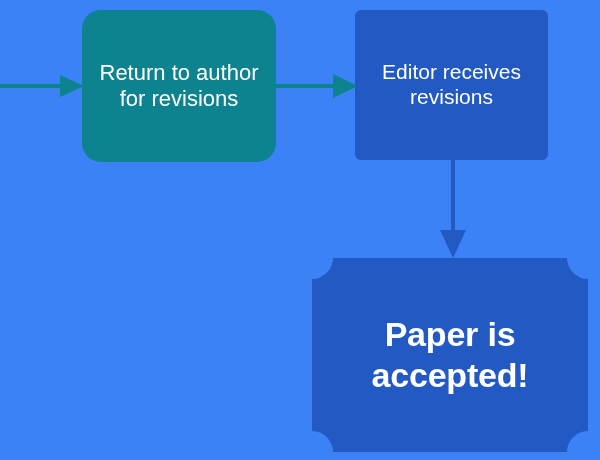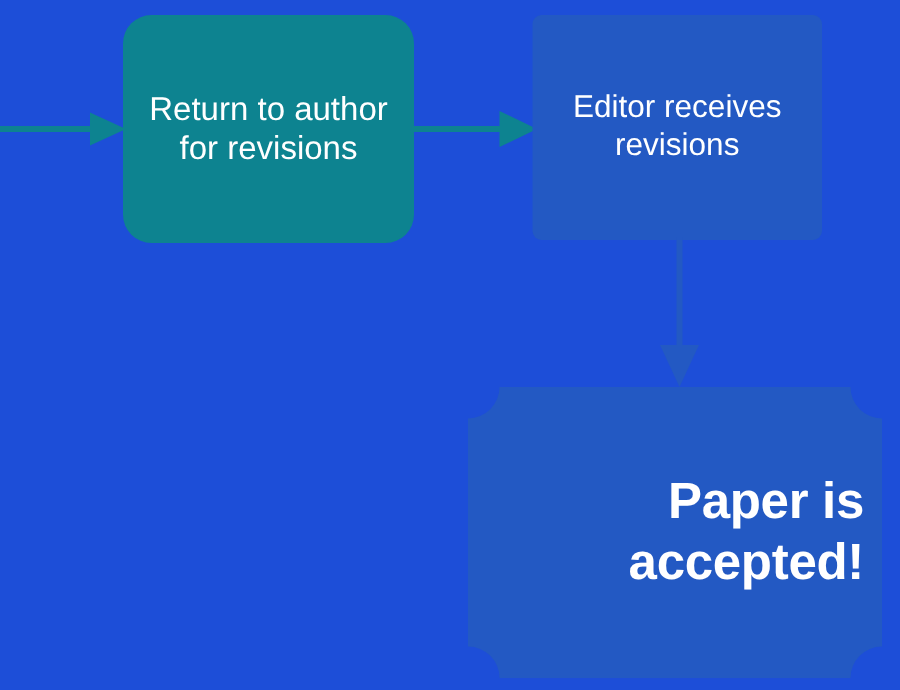--- a/index.html
+++ b/index.html
@@ -4,21 +4,21 @@
 <style>
   html, body {
     margin: 0;
     padding: 0;
     background: #ffffff;
   }
   #canvas {
     position: relative;
     width: 600px;
     height: 460px;
-    background: #1d4ed8;
+    background: #3b82f6;
     overflow: hidden;
     font-family: "Liberation Sans", sans-serif;
   }
   .node {
     position: absolute;
     box-sizing: border-box;
     display: flex;
     align-items: center;
     justify-content: center;
     text-align: center;
@@ -65,21 +65,20 @@
   #node-accepted .notch-svg {
     position: absolute;
     left: 0;
     top: 0;
     width: 100%;
     height: 100%;
   }
   #node-accepted .node-label {
     position: relative;
     z-index: 2;
-    text-align: right;
   }
 
   .arrow-svg {
     position: absolute;
     overflow: visible;
   }
   #arrow-in   { left: 0px;   top: 70px;  width: 84px;  height: 32px; }
   #arrow-mid  { left: 274px; top: 70px;  width: 84px;  height: 32px; }
   #arrow-down { left: 436px; top: 158px; width: 34px;  height: 100px; }
 </style>

